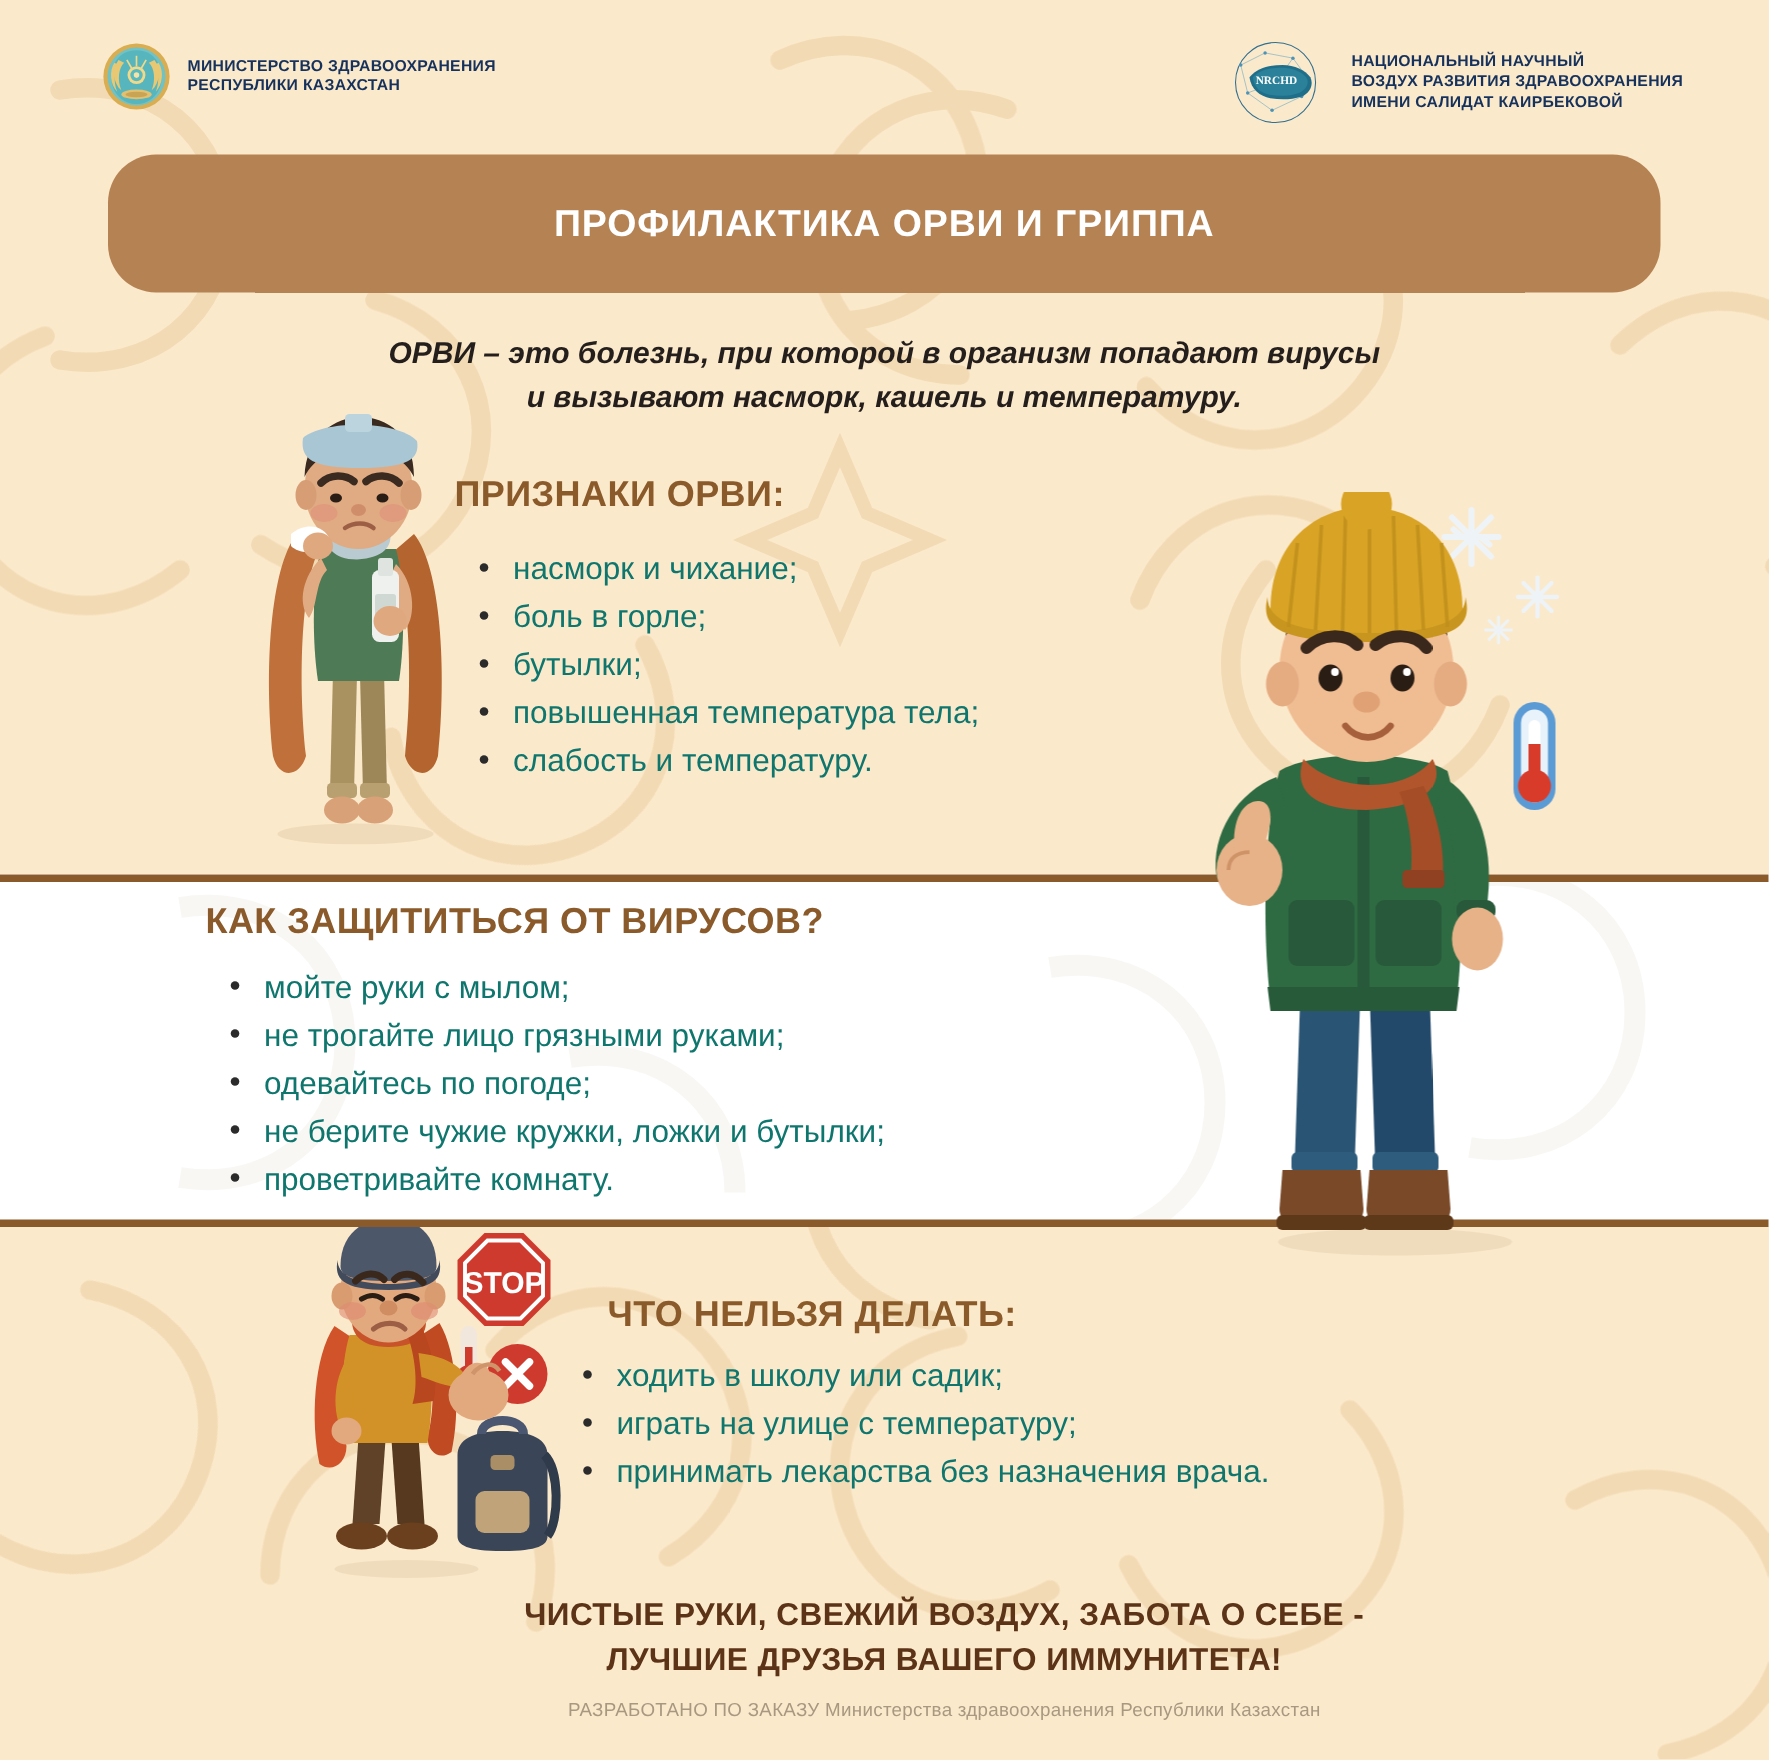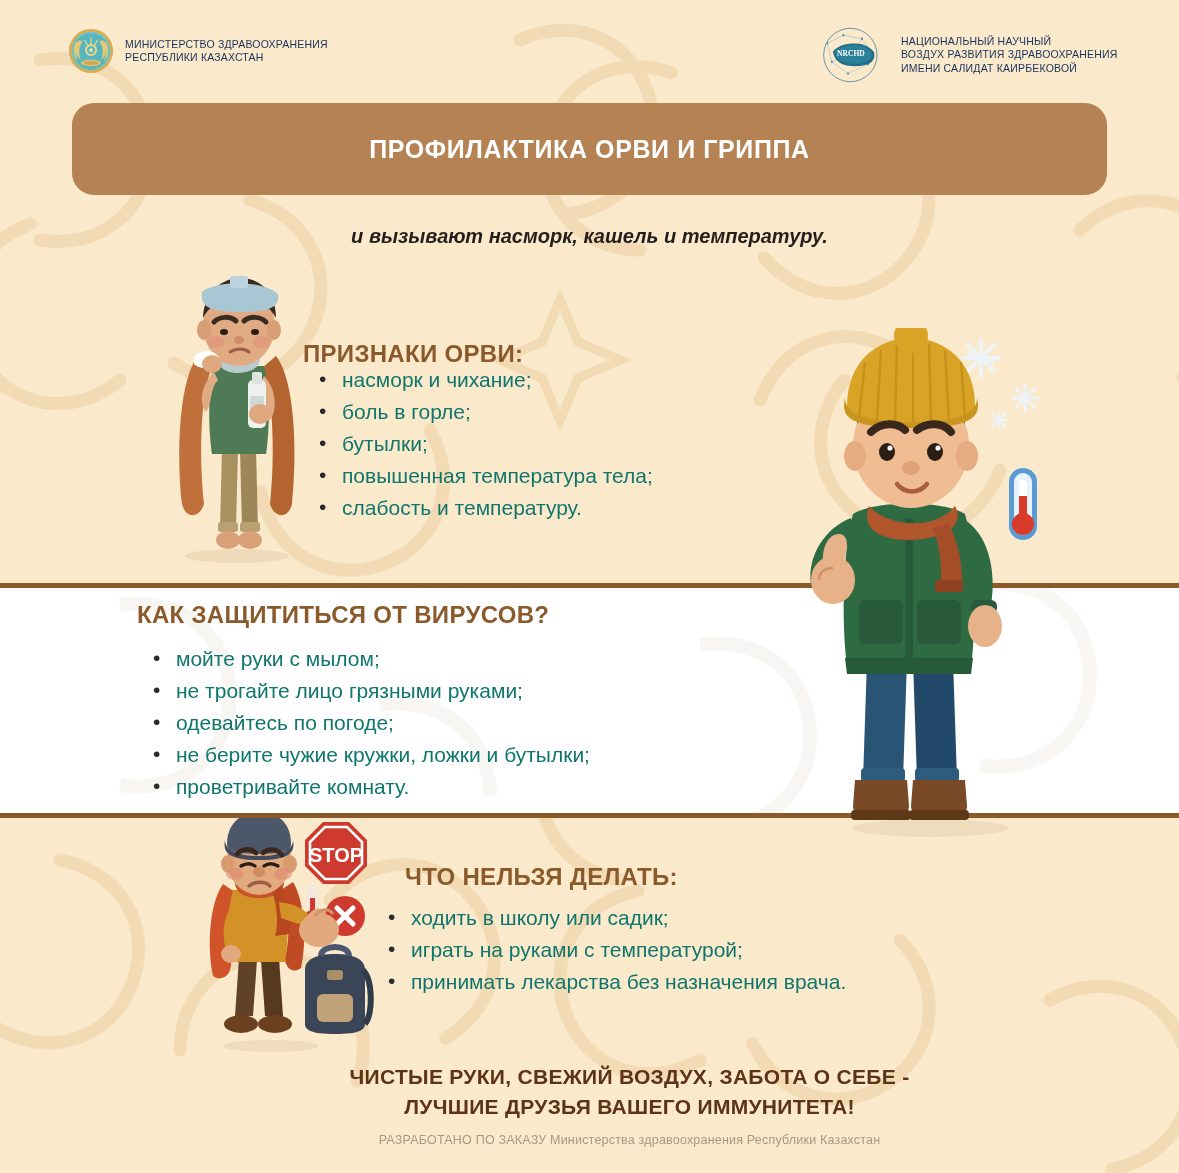--- a/index.html
+++ b/index.html
@@ -15,46 +15,46 @@
   
   .ornaments { position:absolute; inset:0; z-index:0; pointer-events:none; }
 
   
   .header { position:absolute; top:0; left:0; width:1179px; height:100px; z-index:5; }
   .logo-block { position:absolute; display:flex; align-items:center; gap:11px; }
   .logo-kz { left:68px; top:28px; }
   .logo-nrchd { left:820px; top:26px; }
   .emblem { width:46px; height:46px; flex:0 0 46px; }
   .nrchd-mark { width:70px; height:58px; flex:0 0 70px; }
-  .logo-text { color:#16325c; font-weight:normal; letter-spacing:.2px; }
+  .logo-text { color:#16325c; font-weight:bold; letter-spacing:.2px; }
   .logo-kz .logo-text { font-size:10.5px; line-height:13.5px; }
   .logo-nrchd .logo-text { font-size:10.5px; line-height:13.5px; }
 
   
   .banner {
     position:absolute; left:72px; top:103px; width:1035px; height:92px;
-    background:#b58253; border-radius:22px; z-index:6;
+    background:#b58253; border-radius:32px; z-index:6;
     display:flex; flex-direction:column; align-items:center; justify-content:center; gap:5px;
   }
   .banner-line1 { color:#ffffff; font-size:25px; font-weight:bold; letter-spacing:.6px; }
   .banner-line2 { color:#f5ede2; font-size:21px; font-weight:bold; letter-spacing:.5px; }
 
   
   .intro {
     position:absolute; left:0; top:222px; width:1179px; z-index:6;
     text-align:center; color:#241f1c;
     font-size:20px; font-weight:bold; font-style:italic; line-height:29px;
   }
 
   
   .sec-signs { position:absolute; left:0; top:300px; width:1179px; z-index:6; }
   .h-sec {
     color:#8b5a2b; font-size:24px; font-weight:bold; letter-spacing:.3px;
   }
-  .signs-head { position:absolute; left:303px; top:16px;margin-top:24px; }
+  .signs-head { position:absolute; left:303px; top:16px; }
   .signs-list { position:absolute; left:316px; top:64px; }
 
   ul.bullets { list-style:none; }
   ul.bullets li {
     position:relative; padding-left:26px;
     color:#0f766e; font-size:21px; line-height:32px;
   }
   ul.bullets li::before {
     content:"•"; position:absolute; left:3px; top:-1px;
     color:#2b2b2b; font-size:21px;
@@ -193,20 +193,21 @@
         <div>ИМЕНИ САЛИДАТ КАИРБЕКОВОЙ</div>
       </div>
     </div>
   </div>
 
   <div class="banner">
     <div class="banner-line1">ПРОФИЛАКТИКА ОРВИ И ГРИППА</div>
   </div>
 
   <div class="intro">
+    <div>ОРВИ – это болезнь, при которой в организм попадают вирусы</div>
     <div>и вызывают насморк, кашель и температуру.</div>
   </div>
 
   <svg class="art art-sick" viewBox="0 0 170 295">
     <ellipse cx="85" cy="288" rx="52" ry="7" fill="#e8d2ae" opacity="0.6"></ellipse>
 
     <path d="M46 88 C28 110 24 180 30 236 C34 252 48 250 52 236 C46 180 50 120 60 100 Z" fill="#c0703a"></path>
     <path d="M124 88 C142 110 146 180 140 236 C136 252 122 250 118 236 C124 180 120 120 110 100 Z" fill="#b4652f"></path>
 
     <path d="M70 180 L68 260 L84 260 L86 182 Z" fill="#a99160"></path>
@@ -446,21 +447,21 @@
     <ellipse cx="42" cy="56" rx="9" ry="6" fill="#dd8a72" opacity="0.6"></ellipse>
     <ellipse cx="90" cy="56" rx="9" ry="6" fill="#dd8a72" opacity="0.6"></ellipse>
     <ellipse cx="66" cy="54" rx="6" ry="5" fill="#d08d61"></ellipse>
     <path d="M56 68 C62 63 72 63 77 68" stroke="#9c5f46" stroke-width="3.4" fill="none" stroke-linecap="round"></path>
   </svg>
 
   <div class="sec-forbid">
     <div class="h-sec forbid-head">ЧТО НЕЛЬЗЯ ДЕЛАТЬ:</div>
     <ul class="bullets forbid-list">
       <li>ходить в школу или садик;</li>
-      <li>играть на руками с температурой;</li>
+      <li>играть на улице с температуру;</li>
       <li>принимать лекарства без назначения врача.</li>
     </ul>
   </div>
 
   <div class="footer">
     <div class="slogan">
       <div>ЧИСТЫЕ РУКИ, СВЕЖИЙ ВОЗДУХ, ЗАБОТА О СЕБЕ -</div>
       <div>ЛУЧШИЕ ДРУЗЬЯ ВАШЕГО ИММУНИТЕТА!</div>
     </div>
     <div class="credit">РАЗРАБОТАНО ПО ЗАКАЗУ Министерства здравоохранения  Республики Казахстан</div>

